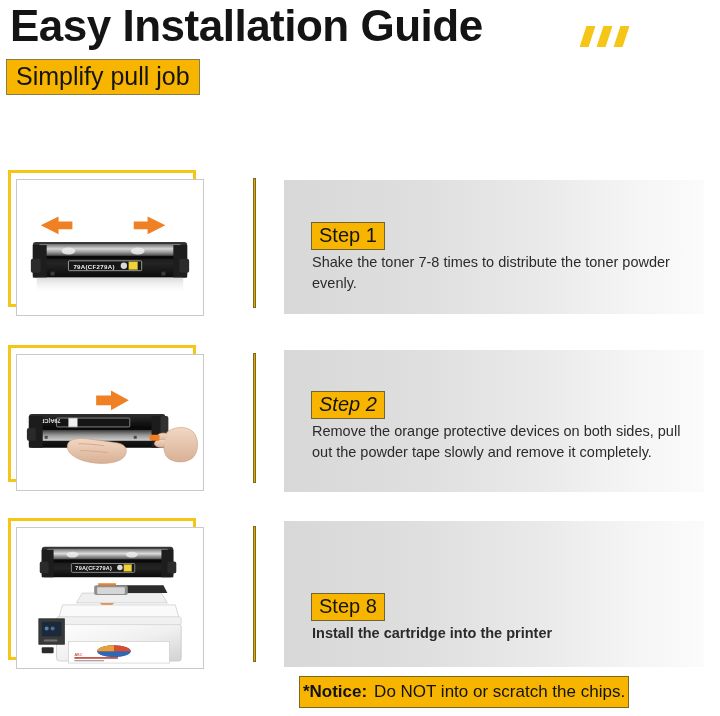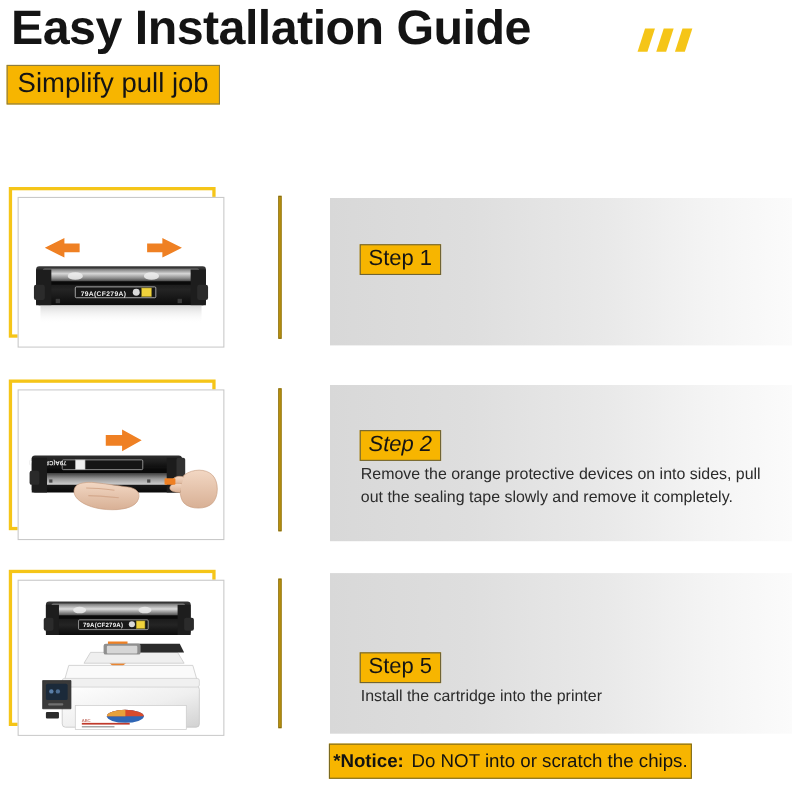--- a/index.html
+++ b/index.html
@@ -111,21 +111,21 @@
     width: 3px;
     height: 130px;
     background: #e0a800;
     border: 1px solid #7d6a1c;
     box-sizing: border-box;
   }
   #row-3 .divider { height: 136px; }
 
   .text-panel {
     position: absolute;
-    left: 300px;
+    left: 284px;
     top: 8px;
     width: 420px;
     height: 135px;
     background: linear-gradient(to right, #d8d8d8 0%, #dedede 30%, #e9e9e9 60%, #f4f4f4 82%, #fbfbfb 100%);
   }
   #row-1 .text-panel { top: 10px; height: 134px; }
   #row-2 .text-panel { top: 5px; height: 142px; }
   #row-3 .text-panel { top: 3px; height: 146px; }
 
   .step-badge {
@@ -146,21 +146,21 @@
   .step-desc {
     position: absolute;
     left: 28px;
     width: 372px;
     font-size: 14.5px;
     line-height: 21px;
     color: #2b2b2b;
   }
   #row-1 .step-desc { top: 72px; }
   #row-2 .step-desc { top: 71px; }
-  #row-3 .step-desc { top: 102px; }
+  #row-3 .step-desc { top: 102px; font-weight: bold; }
 
   
   #notice-bar {
     position: absolute;
     left: 299px;
     top: 676px;
     width: 330px;
     height: 32px;
     background: #f7b500;
     border: 1px solid #7a6a20;
@@ -243,20 +243,21 @@
       </g>
 
       <g>
         <rect x="20" y="99" width="148" height="17" fill="url(#trefl1)"></rect>
       </g>
     </svg>
   </div>
   <div class="divider"></div>
   <div class="text-panel">
     <div class="step-badge">Step 1</div>
+    <div class="step-desc">Shake the toner 7-8 times to distribute the toner powder evenly.</div>
   </div>
 </div>
 
 <div class="step-row" id="row-2">
   <div class="photo-frame"></div>
   <div class="photo-card">
     <svg class="ill" viewBox="0 0 188 137" preserveAspectRatio="none">
       <defs>
         <linearGradient id="tbody2" x1="0" y1="0" x2="0" y2="1">
           <stop offset="0%" stop-color="#2e2e2e"></stop>
@@ -308,21 +309,21 @@
       </g>
 
       <g>
         <rect x="134" y="81" width="10" height="6" rx="1" fill="#ef8023"></rect>
       </g>
     </svg>
   </div>
   <div class="divider"></div>
   <div class="text-panel">
     <div class="step-badge">Step 2</div>
-    <div class="step-desc">Remove the orange protective devices on into sides, pull out the sealing tape slowly and remove it completely.</div>
+    <div class="step-desc">Remove the orange protective devices on both sides, pull out the powder tape slowly and remove it completely.</div>
   </div>
 </div>
 
 <div class="step-row" id="row-3">
   <div class="photo-frame"></div>
   <div class="photo-card">
     <svg class="ill" viewBox="0 0 188 142" preserveAspectRatio="none">
       <defs>
         <linearGradient id="tbody3" x1="0" y1="0" x2="0" y2="1">
           <stop offset="0%" stop-color="#3a3a3a"></stop>
@@ -386,21 +387,21 @@
         <path d="M81,125 A17,6 0 0 1 115,125 Z" fill="#d94b2b"></path>
         <path d="M81,125 A17,6 0 0 1 98,119 L98,125 Z" fill="#e8a13a"></path>
         <rect x="58" y="131" width="44" height="1.6" fill="#c03a2b"></rect>
         <rect x="58" y="134" width="30" height="1.2" fill="#9a9a9a"></rect>
         <text x="58" y="130" font-family="Liberation Sans, sans-serif" font-size="4" fill="#b03a2b">ABC</text>
       </g>
     </svg>
   </div>
   <div class="divider"></div>
   <div class="text-panel">
-    <div class="step-badge">Step 5</div>
+    <div class="step-badge">Step 8</div>
     <div class="step-desc">Install the cartridge into the printer</div>
   </div>
 </div>
 
 <div id="notice-bar">
   <span id="notice-label">*Notice:</span>
   <span id="notice-text">Do NOT into or scratch the chips.</span>
 </div>
 
 </body></html>

